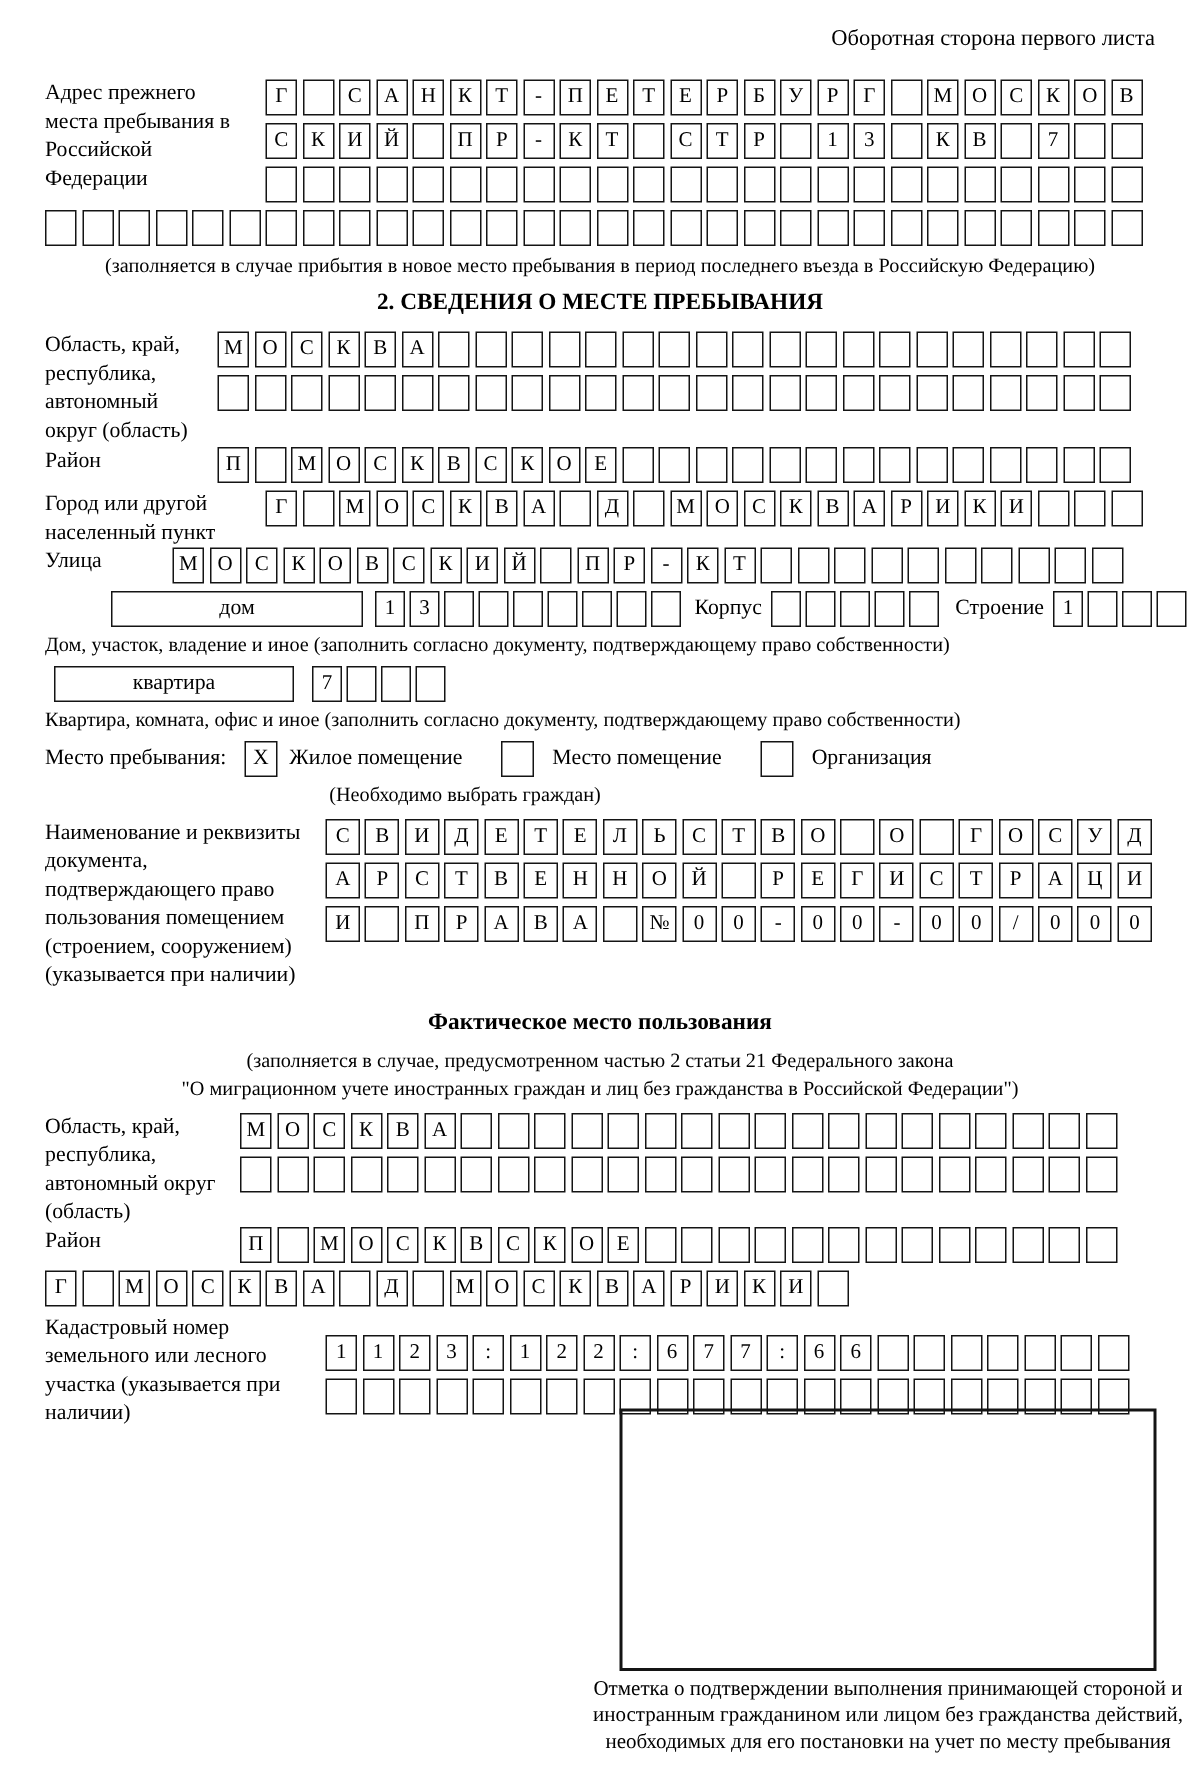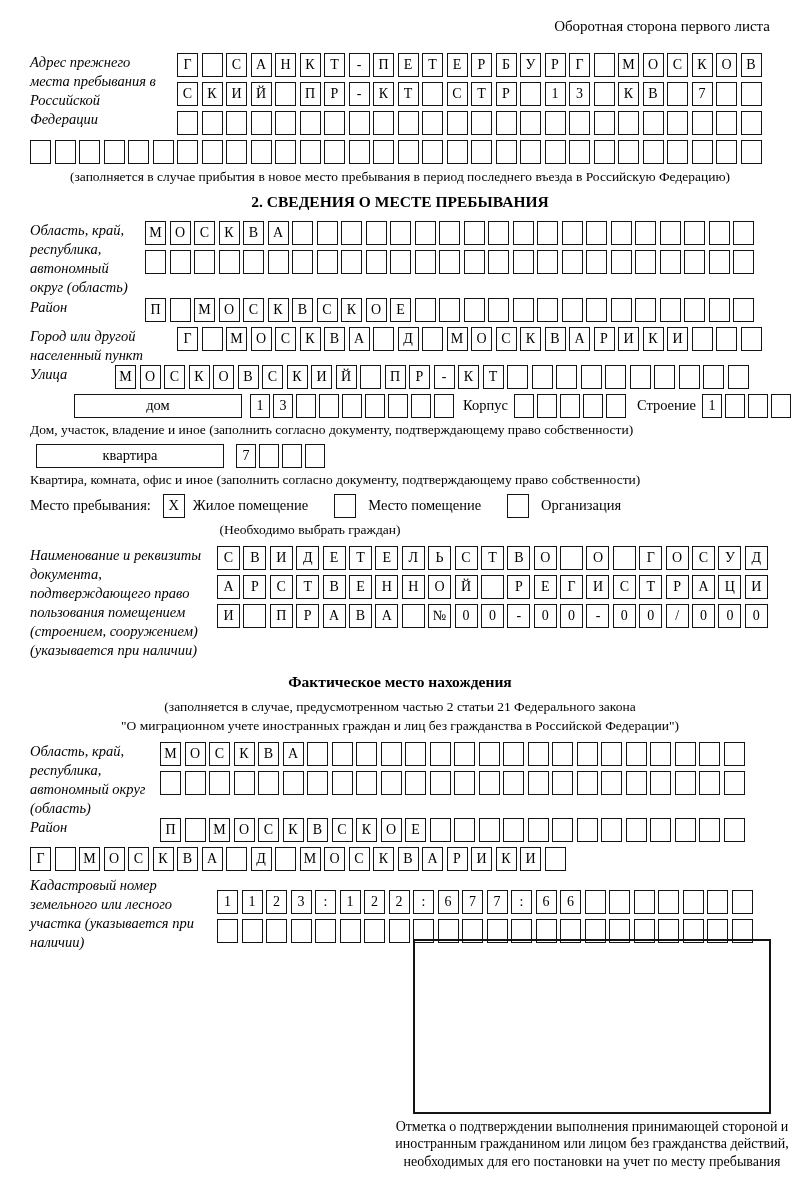--- a/index.html
+++ b/index.html
@@ -4,21 +4,21 @@
 <style>
   html,body{margin:0;padding:0;background:#fff;}
   .page{
     width:800px;height:1180px;box-sizing:border-box;
     padding:10px 30px 0 30px;
     font-family:"Liberation Serif","DejaVu Serif",serif;
     color:#000000;position:relative;overflow:hidden;
   }
   .top-note{text-align:right;font-size:15px;margin:8px 0 18px;}
   .field{display:flex;align-items:flex-start;}
-  .label{font-size:14.5px;line-height:1.32;flex:none;box-sizing:border-box;padding-right:8px;font-style:italic;}
+  .label{font-size:14.5px;line-height:1.32;flex:none;box-sizing:border-box;padding-right:8px;}
   .w147{width:147px;}
   .w115{width:115px;}
   .w85{width:85px;}
   .w187{width:187px;}
   .w130{width:130px;}
   .rows{display:flex;flex-direction:column;}
   .cellrow{display:flex;margin-bottom:5px;}
   .cell{
     flex:none;box-sizing:border-box;
     width:21px;height:24px;margin-right:3.5px;
@@ -355,21 +355,21 @@
     <div class="cellrow tight" style="margin-bottom:0;">
         <span class="cell">1</span>
         <span class="cell"></span>
         <span class="cell"></span>
         <span class="cell"></span>
       </div>
   </div>
   <div class="caption" style="text-align:left;">Дом, участок, владение и иное (заполнить согласно документу, подтверждающему право собственности)</div>
 
   <div class="inline-row">
-    <div class="namedbox mr12" style="width:188px;margin-left:6px;">квартира</div>
+    <div class="namedbox mr12" style="width:160px;margin-left:6px;">квартира</div>
     <div class="cellrow tight" style="margin-bottom:0;">
         <span class="cell">7</span>
         <span class="cell"></span>
         <span class="cell"></span>
         <span class="cell"></span>
       </div>
   </div>
   <div class="caption" style="text-align:left;">Квартира, комната, офис и иное (заполнить согласно документу, подтверждающему право собственности)</div>
 
   <div class="inline-row">
@@ -451,21 +451,21 @@
           <span class="cell">0</span>
           <span class="cell">0</span>
           <span class="cell">/</span>
           <span class="cell">0</span>
           <span class="cell">0</span>
           <span class="cell">0</span>
         </div>
     </div>
   </div>
 
-  <div class="fact-title">Фактическое место нахождения</div>
+  <div class="fact-title">Фактическое место пользования</div>
   <div class="fact-note">(заполняется в случае, предусмотренном частью 2 статьи 21 Федерального закона</div>
   <div class="fact-note" style="margin-bottom:8px;">"О миграционном учете иностранных граждан и лиц без гражданства в Российской Федерации")</div>
 
   <div class="field">
     <div class="label w130">Область, край, республика, автономный округ (область)</div>
     <div class="rows">
       <div class="cellrow">
           <span class="cell">М</span>
           <span class="cell">О</span>
           <span class="cell">С</span>

